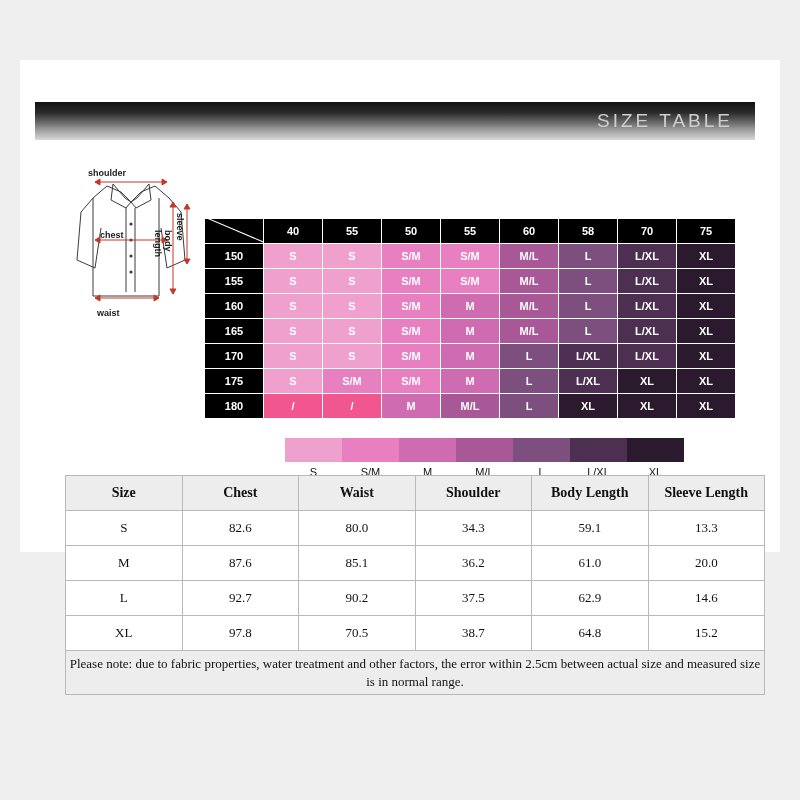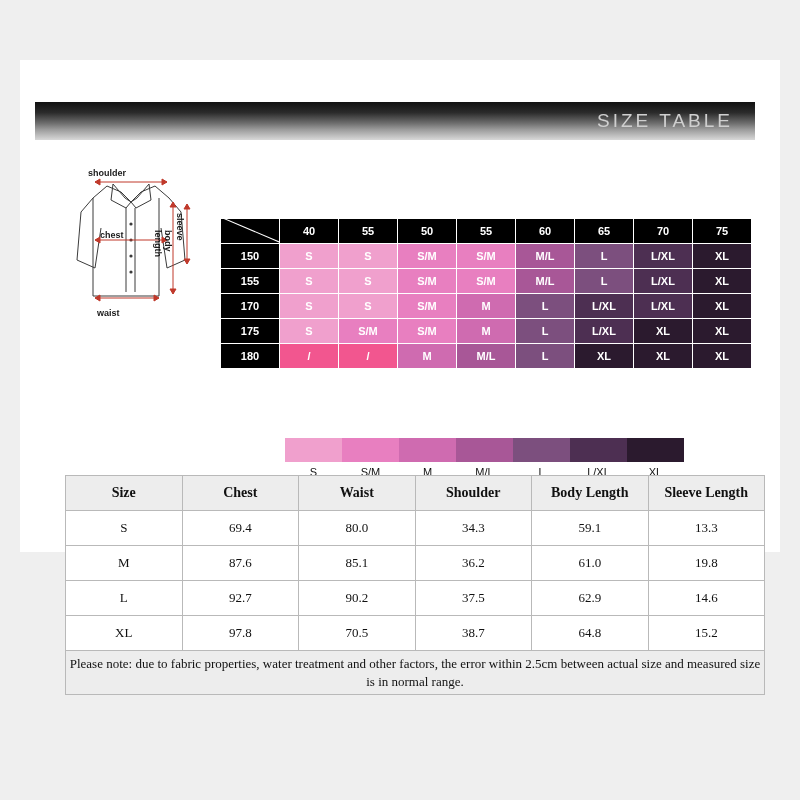--- a/index.html
+++ b/index.html
@@ -70,21 +70,21 @@
   }
   .lbl-bodylength {
     left: 118px; top: 62px;
     transform: rotate(90deg);
     transform-origin: left top;
   }
 
   
   .matrix {
     position: absolute;
-    left: 200px;
+    left: 184px;
     top: 158px;
     border-collapse: collapse;
     table-layout: fixed;
   }
   .matrix td {
     width: 58px;
     height: 24px;
     text-align: center;
     vertical-align: middle;
     font-size: 11px;
@@ -246,41 +246,63 @@
 
     <table class="matrix">
       <tbody id="matrix-body">
           <tr>
             <td class="corner"></td>
             <td class="hdr">40</td>
             <td class="hdr">55</td>
             <td class="hdr">50</td>
             <td class="hdr">55</td>
             <td class="hdr">60</td>
-            <td class="hdr">65</td>
+            <td class="hdr">58</td>
             <td class="hdr">70</td>
             <td class="hdr">75</td>
           </tr>
           <tr>
             <td class="rowhdr">150</td>
             <td style="background: rgb(240, 160, 205);">S</td>
             <td style="background: rgb(240, 160, 205);">S</td>
             <td style="background: rgb(232, 127, 192);">S/M</td>
             <td style="background: rgb(232, 127, 192);">S/M</td>
             <td style="background: rgb(168, 87, 151);">M/L</td>
             <td style="background: rgb(124, 79, 126);">L</td>
             <td style="background: rgb(77, 47, 82);">L/XL</td>
             <td style="background: rgb(43, 26, 46);">XL</td>
           </tr>
           <tr>
             <td class="rowhdr">155</td>
             <td style="background: rgb(240, 160, 205);">S</td>
             <td style="background: rgb(240, 160, 205);">S</td>
             <td style="background: rgb(232, 127, 192);">S/M</td>
             <td style="background: rgb(232, 127, 192);">S/M</td>
+            <td style="background: rgb(168, 87, 151);">M/L</td>
+            <td style="background: rgb(124, 79, 126);">L</td>
+            <td style="background: rgb(77, 47, 82);">L/XL</td>
+            <td style="background: rgb(43, 26, 46);">XL</td>
+          </tr>
+          <tr>
+            <td class="rowhdr">160</td>
+            <td style="background: rgb(240, 160, 205);">S</td>
+            <td style="background: rgb(240, 160, 205);">S</td>
+            <td style="background: rgb(232, 127, 192);">S/M</td>
+            <td style="background: rgb(207, 107, 176);">M</td>
+            <td style="background: rgb(168, 87, 151);">M/L</td>
+            <td style="background: rgb(124, 79, 126);">L</td>
+            <td style="background: rgb(77, 47, 82);">L/XL</td>
+            <td style="background: rgb(43, 26, 46);">XL</td>
+          </tr>
+          <tr>
+            <td class="rowhdr">165</td>
+            <td style="background: rgb(240, 160, 205);">S</td>
+            <td style="background: rgb(240, 160, 205);">S</td>
+            <td style="background: rgb(232, 127, 192);">S/M</td>
+            <td style="background: rgb(207, 107, 176);">M</td>
             <td style="background: rgb(168, 87, 151);">M/L</td>
             <td style="background: rgb(124, 79, 126);">L</td>
             <td style="background: rgb(77, 47, 82);">L/XL</td>
             <td style="background: rgb(43, 26, 46);">XL</td>
           </tr>
           <tr>
             <td class="rowhdr">170</td>
             <td style="background: rgb(240, 160, 205);">S</td>
             <td style="background: rgb(240, 160, 205);">S</td>
             <td style="background: rgb(232, 127, 192);">S/M</td>
@@ -344,33 +366,33 @@
               <th>Chest</th>
               <th>Waist</th>
               <th>Shoulder</th>
               <th>Body Length</th>
               <th>Sleeve Length</th>
             </tr>
         </thead>
         <tbody id="meas-body">
             <tr>
               <td>S</td>
-              <td>69.4</td>
+              <td>82.6</td>
               <td>80.0</td>
               <td>34.3</td>
               <td>59.1</td>
               <td>13.3</td>
             </tr>
             <tr>
               <td>M</td>
               <td>87.6</td>
               <td>85.1</td>
               <td>36.2</td>
               <td>61.0</td>
-              <td>19.8</td>
+              <td>20.0</td>
             </tr>
             <tr>
               <td>L</td>
               <td>92.7</td>
               <td>90.2</td>
               <td>37.5</td>
               <td>62.9</td>
               <td>14.6</td>
             </tr>
             <tr>

